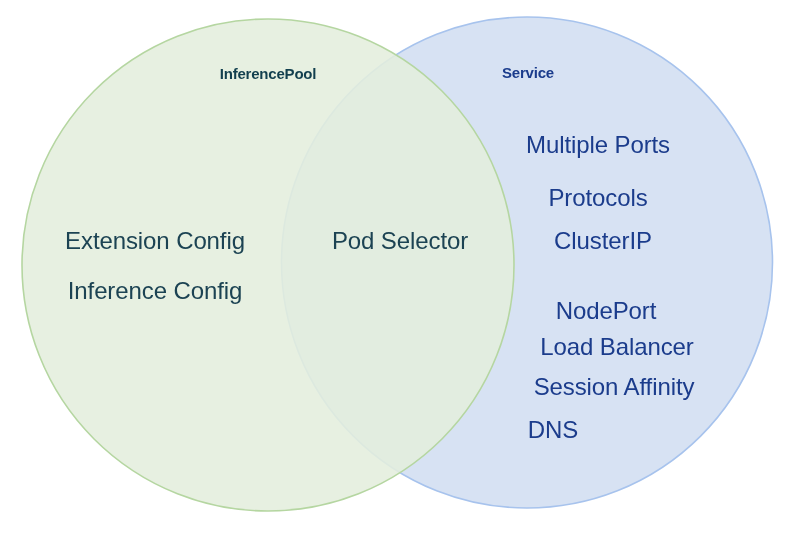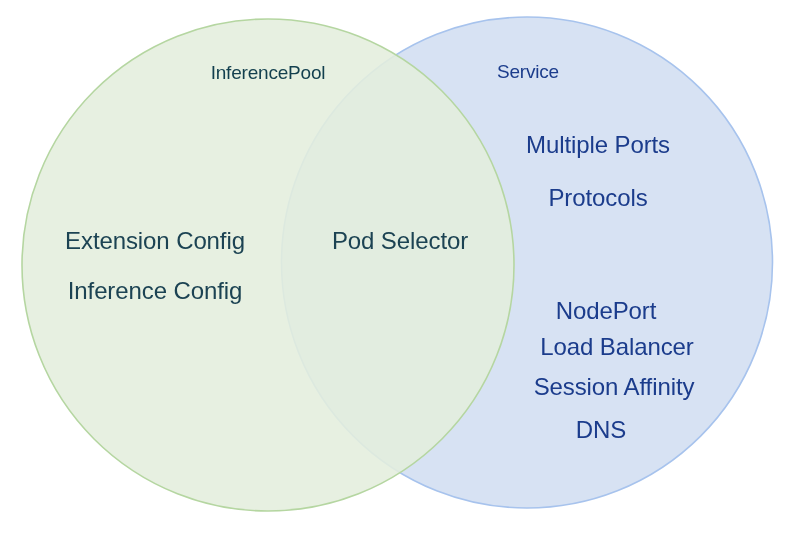--- a/index.html
+++ b/index.html
@@ -33,22 +33,22 @@
     height: 533px;
     pointer-events: none;
   }
   .lbl {
     position: absolute;
     white-space: nowrap;
     transform: translate(-50%, -50%);
     pointer-events: auto;
   }
   .set-title {
-    font-size: 19px;
-    font-weight: normal;
+    font-size: 15px;
+    font-weight: bold;
     letter-spacing: -0.2px;
   }
   .title-left  { color: #123f4e; }
   .title-right { color: #1b3c8c; }
   .item {
     font-size: 24px;
     font-weight: normal;
     letter-spacing: -0.1px;
   }
   .item-left         { color: #1c4353; }
@@ -77,23 +77,24 @@
 
     <div class="lbl item item-left" style="left:155px; top:291px;">Inference Config</div>
 
     <div class="lbl item item-intersection" style="left:400px; top:241px;">Pod Selector</div>
 
 
     <div class="lbl item item-right" style="left:598px; top:145px;">Multiple Ports</div>
 
     <div class="lbl item item-right" style="left:598px; top:198px;">Protocols</div>
 
+    <div class="lbl item item-right" style="left:603px; top:241px;">ClusterIP</div>
 
     <div class="lbl item item-right" style="left:606px; top:291px;margin-top:20px;">NodePort</div>
 
     <div class="lbl item item-right" style="left:617px; top:339px;margin-top:8px;">Load Balancer</div>
 
     <div class="lbl item item-right" style="left:614px; top:387px;">Session Affinity</div>
 
-    <div class="lbl item item-right" style="left:553px; top:430px;margin-left:48px;">DNS</div>
+    <div class="lbl item item-right" style="left:553px; top:430px;">DNS</div>
 
   </div>
 </div>
 
 </body></html>

